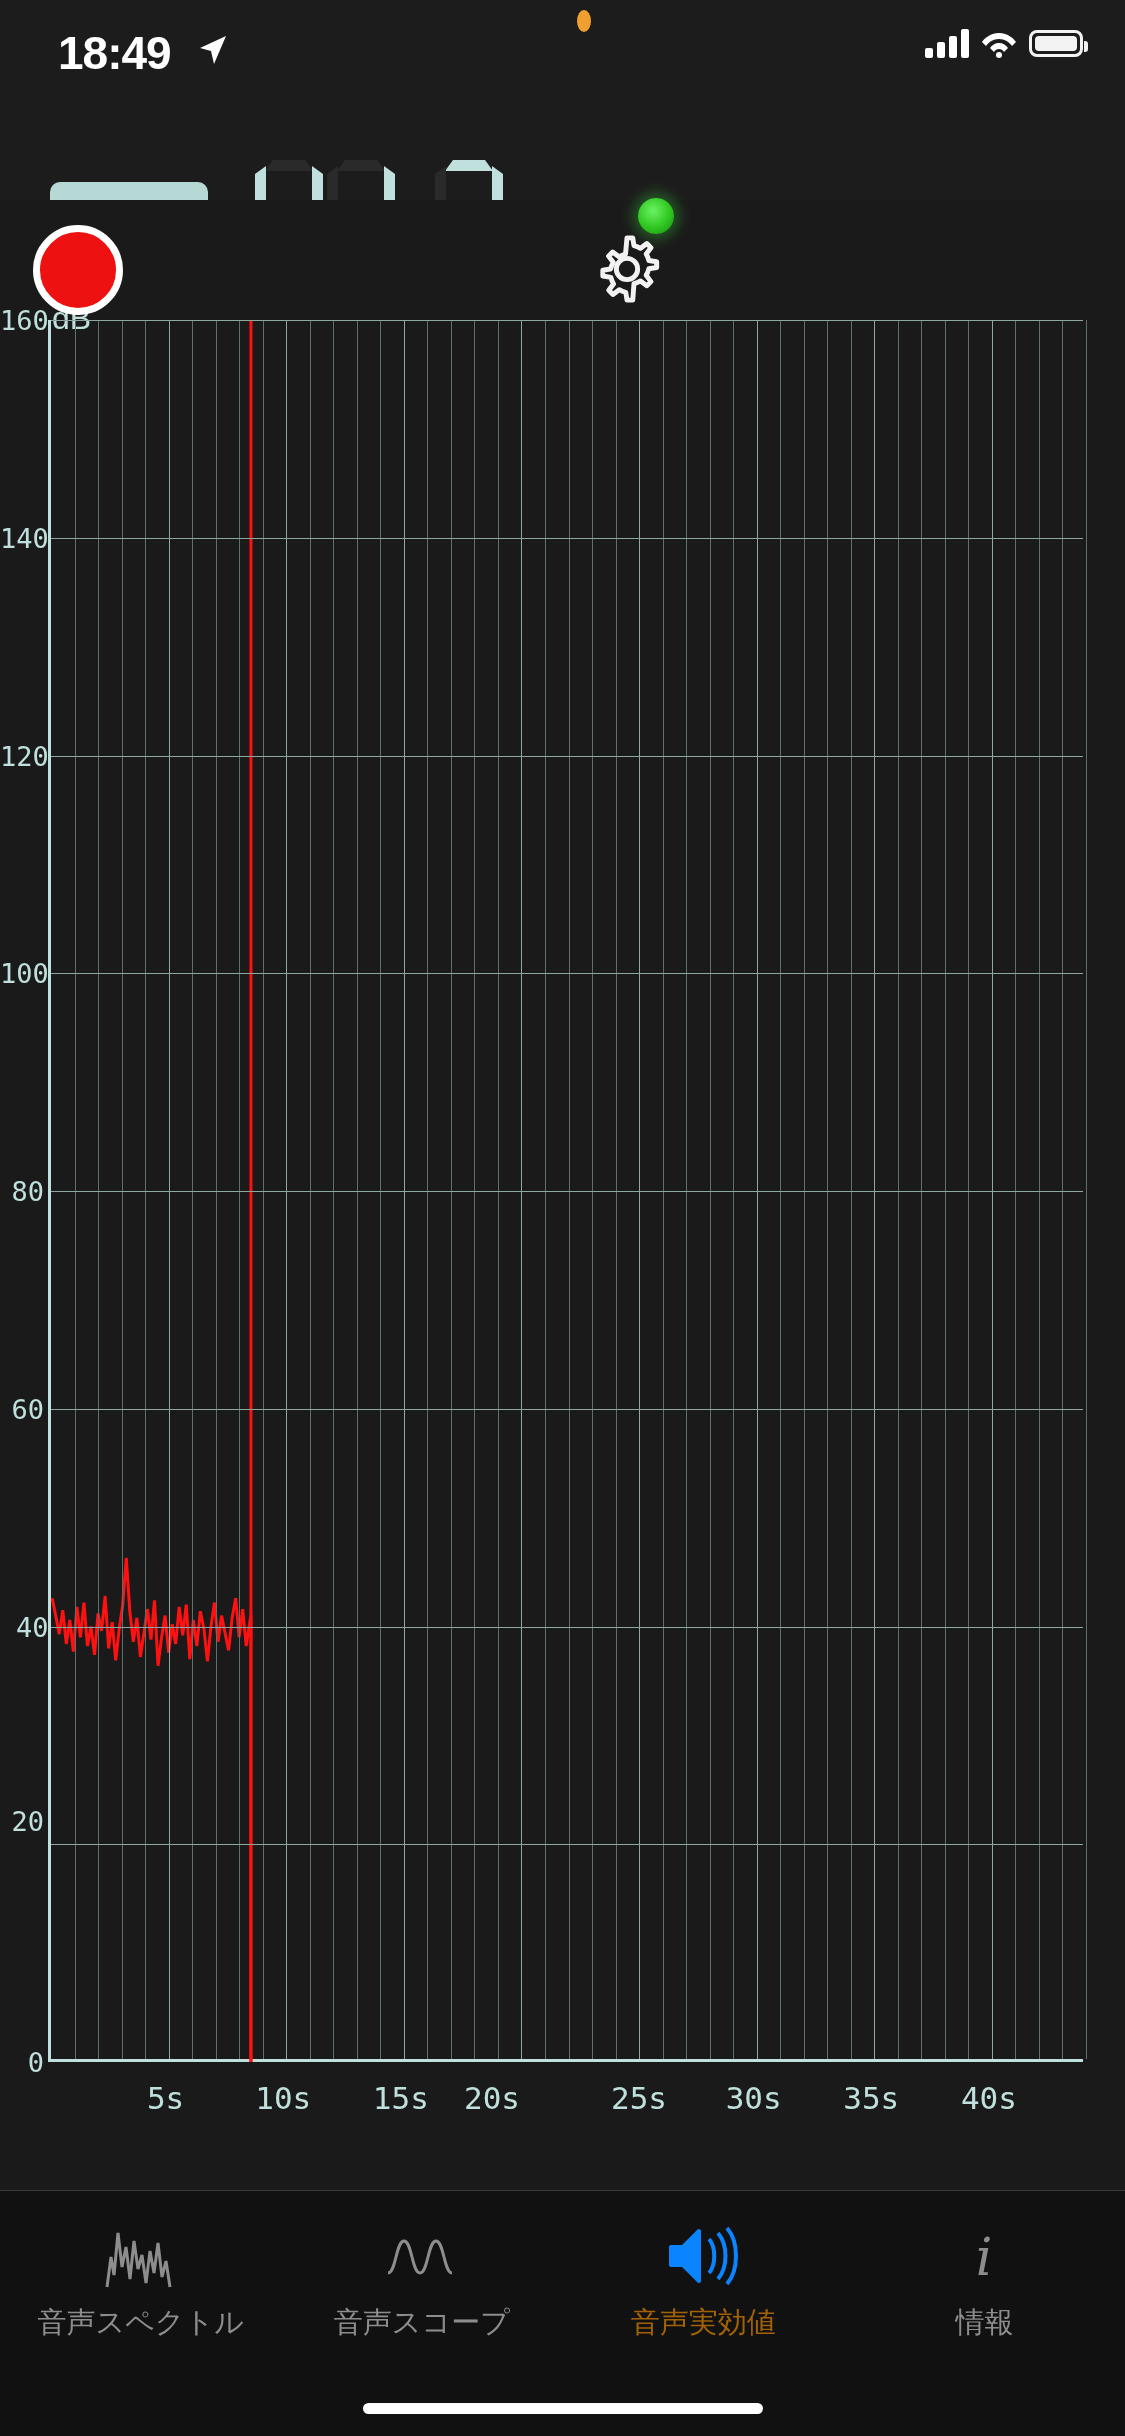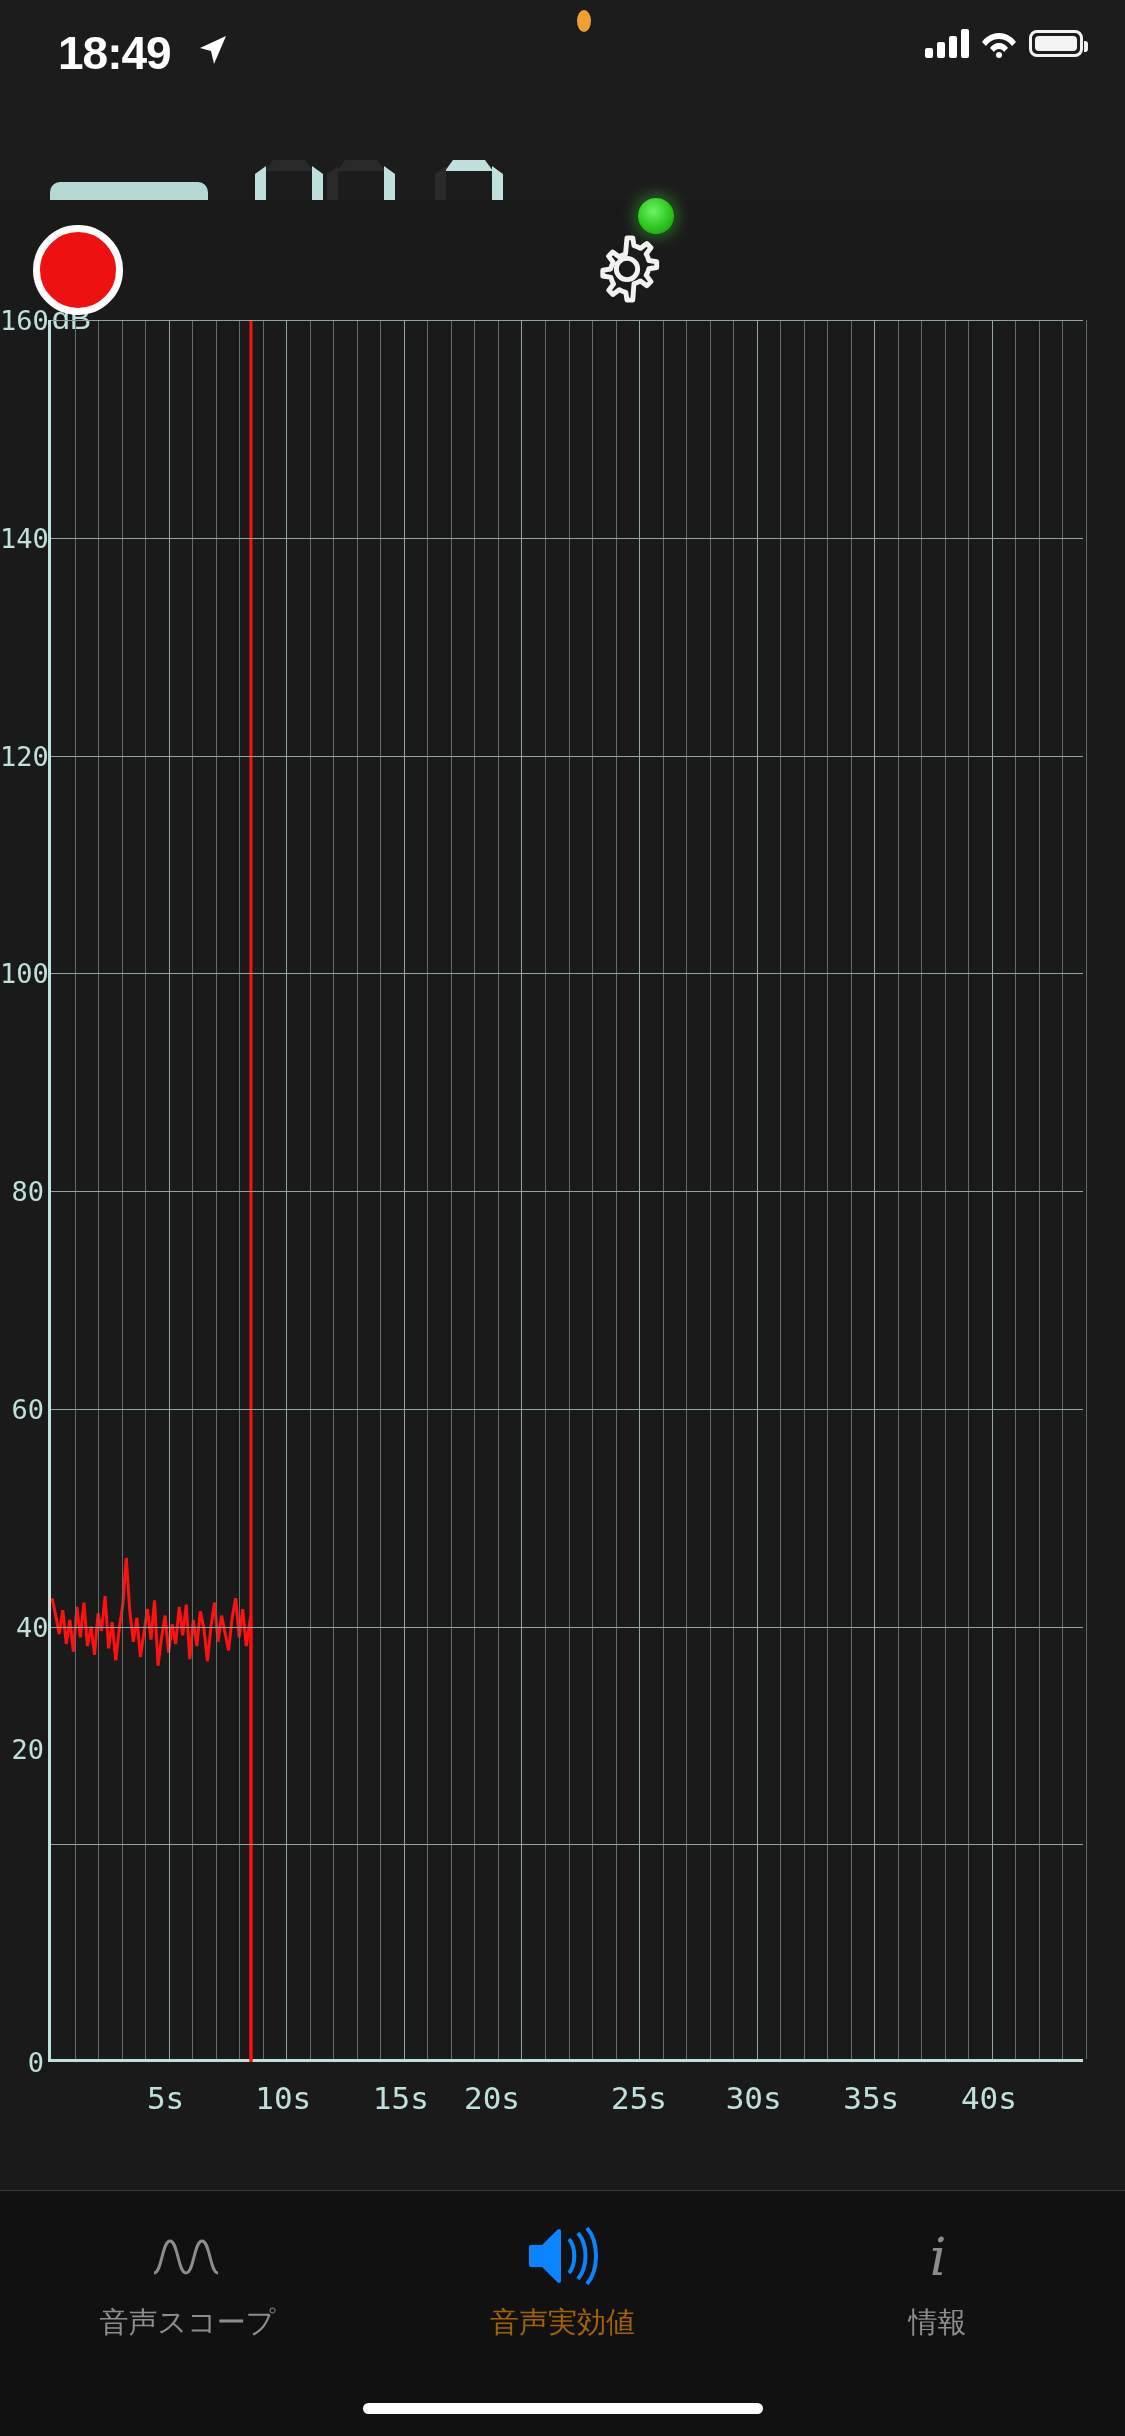--- a/index.html
+++ b/index.html
@@ -270,21 +270,21 @@
       </div>
     </div>
   </div>
 
   <div class="chart">
 
     <div class="db-axis-label">dB</div>
 
     <div id="yticks">
         <div class="ytick" style="top: 1862px;">0</div>
-        <div class="ytick" style="top: 1549px;">20</div>
+        <div class="ytick" style="top: 1621px;">20</div>
         <div class="ytick" style="top: 1426.5px; padding-left: 16px;">40</div>
         <div class="ytick" style="top: 1208.75px;">60</div>
         <div class="ytick" style="top: 991px;">80</div>
         <div class="ytick" style="top: 773.25px;">100</div>
         <div class="ytick" style="top: 555.5px;">120</div>
         <div class="ytick" style="top: 337.75px;">140</div>
         <div class="ytick" style="top: 120px;">160</div>
       </div>
     <div id="xticks">
         <div class="xtick" style="left: 165.614px;">5s</div>
@@ -366,20 +366,28 @@
         <circle cx="50" cy="50" r="13"></circle>
       </g>
     </svg>
   </div>
 
   <div class="tabbar">
     <div class="tabs" id="tabs">
         <div class="tab">
           <div class="ti">
             <svg viewBox="0 0 80 78" width="80" height="78" fill="none" stroke="#8d8d8d" stroke-width="3">
+              <polyline points="6,70 10,40 13,58 17,16 21,50 25,30 29,62 33,24 37,52 41,38 45,66 49,34 53,56 57,26 61,60 65,44 69,70"></polyline>
+            </svg>
+          </div>
+          <div class="tl">音声スペクトル</div>
+        </div>
+        <div class="tab">
+          <div class="ti">
+            <svg viewBox="0 0 80 78" width="80" height="78" fill="none" stroke="#8d8d8d" stroke-width="3">
               <path d="M6 56 C14 56 14 24 22 24 C30 24 30 56 38 56 C46 56 46 24 54 24 C62 24 62 56 70 56"></path>
             </svg>
           </div>
           <div class="tl">音声スコープ</div>
         </div>
         <div class="tab active">
           <div class="ti">
             <svg viewBox="0 0 80 78" width="80" height="78" fill="none" stroke="#0a84ff" stroke-width="4" stroke-linejoin="round">
               <path d="M8 30 H20 L36 14 V64 L20 48 H8 Z" fill="#0a84ff"></path>
               <path d="M46 22 C53 30 53 48 46 56"></path>

